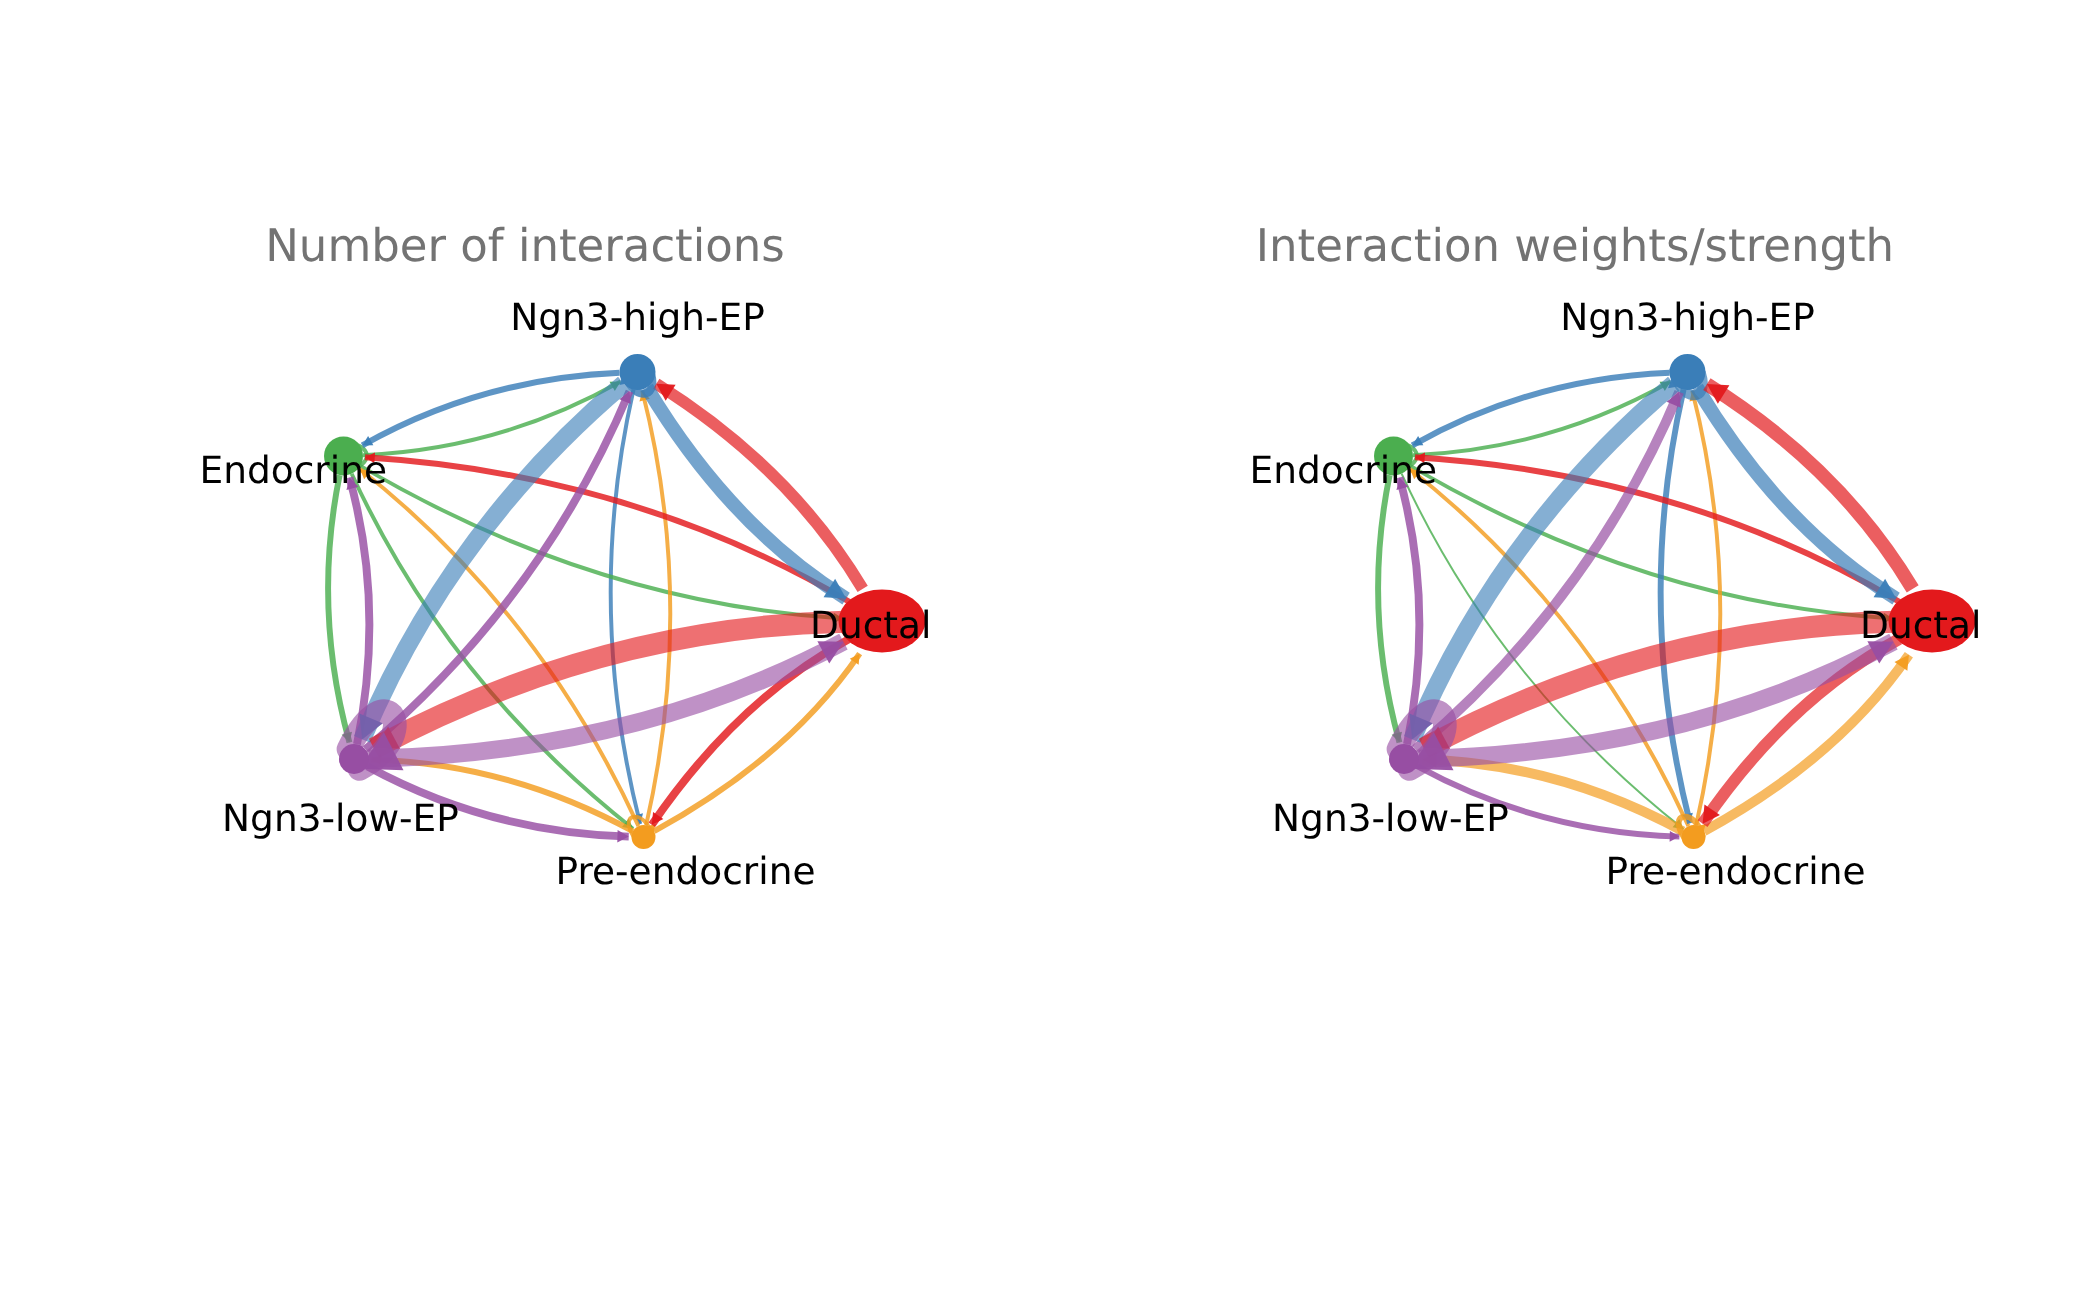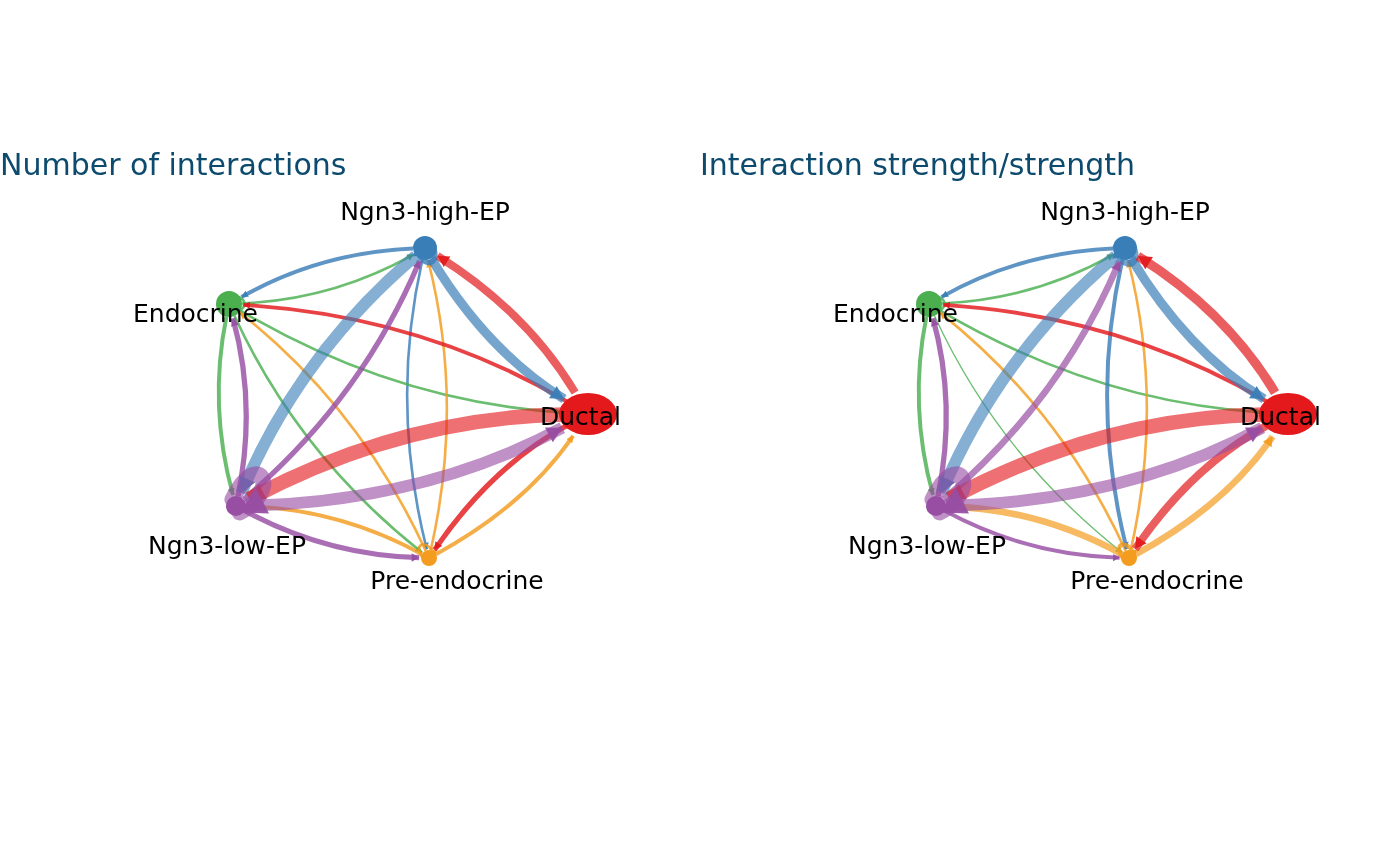--- a/index.html
+++ b/index.html
@@ -3,22 +3,22 @@
 <meta charset="utf-8">
 <style>
   html,body{margin:0;padding:0;background:#ffffff;}
   body{width:1400px;height:866px;overflow:hidden;
        font-family:"DejaVu Sans","Liberation Sans",sans-serif;}
   #stage{position:relative;width:1400px;height:866px;background:#fff;}
   .panel{position:absolute;top:0;width:700px;height:866px;}
   #panel-left{left:0;}
   #panel-right{left:700px;}
   .panel-title{
-    position:absolute;top:148px;left:0;width:700px;
-    font-size:30px;line-height:34px;color:#0c4a6e;
+    position:absolute;top:148px;left:0;width:700px;text-align:center;
+    font-size:30px;line-height:34px;color:#737373;
     font-family:"DejaVu Sans","Liberation Sans",sans-serif;
     font-weight:400;white-space:nowrap;
   }
   .netsvg{position:absolute;left:0;top:0;width:700px;height:866px;}
   .node-label{
     font-family:"DejaVu Sans","Liberation Sans",sans-serif;
     font-size:25px;fill:#000;
   }
   .lbl-mid{text-anchor:middle;}
   .lbl-end{text-anchor:end;}
@@ -87,21 +87,21 @@
         <ellipse cx="429" cy="558" rx="8" ry="8" fill="#f39c1f"></ellipse>
         <text x="425" y="220" class="node-label lbl-mid">Ngn3-high-EP</text>
         <text x="258" y="322" class="node-label lbl-end">Endocrine</text>
         <text x="540" y="425" class="node-label lbl-start">Ductal</text>
         <text x="227" y="554" class="node-label lbl-mid">Ngn3-low-EP</text>
         <text x="457" y="589" class="node-label lbl-mid">Pre-endocrine</text>
       </svg>
   </div>
 
   <div class="panel" id="panel-right">
-    <div class="panel-title">Interaction strength/strength</div>
+    <div class="panel-title">Interaction weights/strength</div>
     <svg class="netsvg" id="svg-right" viewBox="0 0 700 866">
         <path d="M 234.43664530930081 315.80859381047793 Q 298.52 455 422.3580614461793 552.7569001299546" fill="none" stroke="rgba(75,174,79,0.82)" stroke-width="1.32" stroke-linecap="butt"></path>
         <path d="M 0 0 L -6.46 -3.57 L -6.46 3.57 Z" fill="rgba(75,174,79,0.95)" transform="translate(422.3580614461793,552.7569001299546) rotate(38.28731557440535)"></path>
         <path d="M 233.81738753486775 295.52325077999234 C 253.38671790456573 299.34081661198735 243.70253373190852 316.3812560696438 224.18261246513225 312.47674922000766" fill="none" stroke="rgba(75,174,79,0.82)" stroke-width="2.64" stroke-linecap="round"></path>
         <path d="M 0 0 L -7.2 -4 L -7.2 4 Z" fill="rgba(75,174,79,0.95)" transform="translate(224.18261246513225,312.47674922000766) rotate(-168.68859258273167)"></path>
         <path d="M 241.98812005349143 303.4443585003854 Q 333.72 299.52 413.7449898962873 254.35252104013233" fill="none" stroke="rgba(75,174,79,0.82)" stroke-width="2.64" stroke-linecap="butt"></path>
         <path d="M 0 0 L -6.46 -3.57 L -6.46 3.57 Z" fill="rgba(75,174,79,0.95)" transform="translate(413.7449898962873,254.35252104013233) rotate(-29.441129181718665)"></path>
         <path d="M 240.1975905412201 310.60408707325837 Q 395.3 402.08 562.125455767322 412.39945735727287" fill="none" stroke="rgba(75,174,79,0.82)" stroke-width="2.64" stroke-linecap="butt"></path>
         <path d="M 0 0 L -6.46 -3.57 L -6.46 3.57 Z" fill="rgba(75,174,79,0.95)" transform="translate(562.125455767322,412.39945735727287) rotate(3.5396813121240305)"></path>
         <path d="M 430.76646111057914 550.197460980885 Q 464.2 402.52 428.1780040518839 260.52717311472185" fill="none" stroke="rgba(243,156,31,0.82)" stroke-width="2.64" stroke-linecap="butt"></path>

